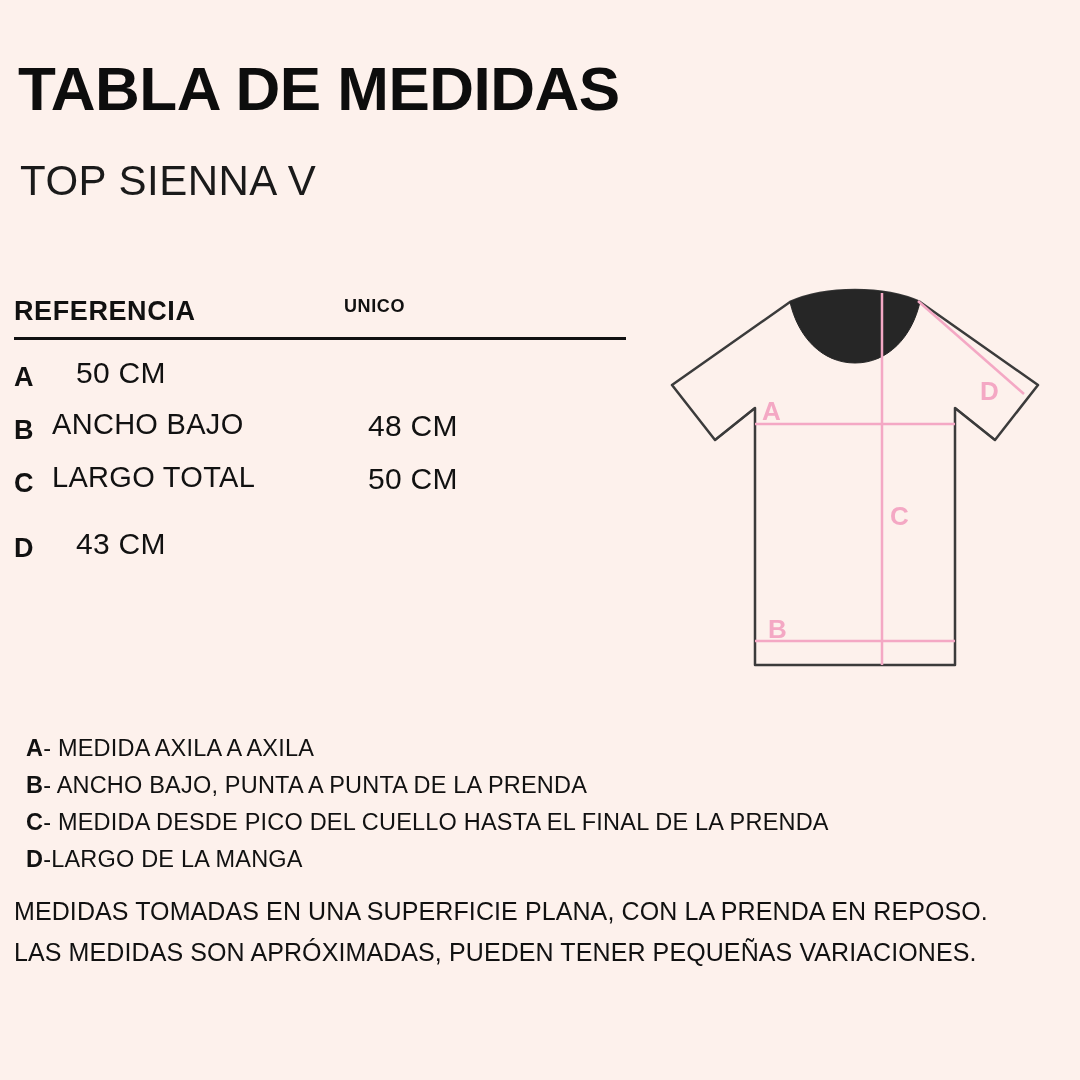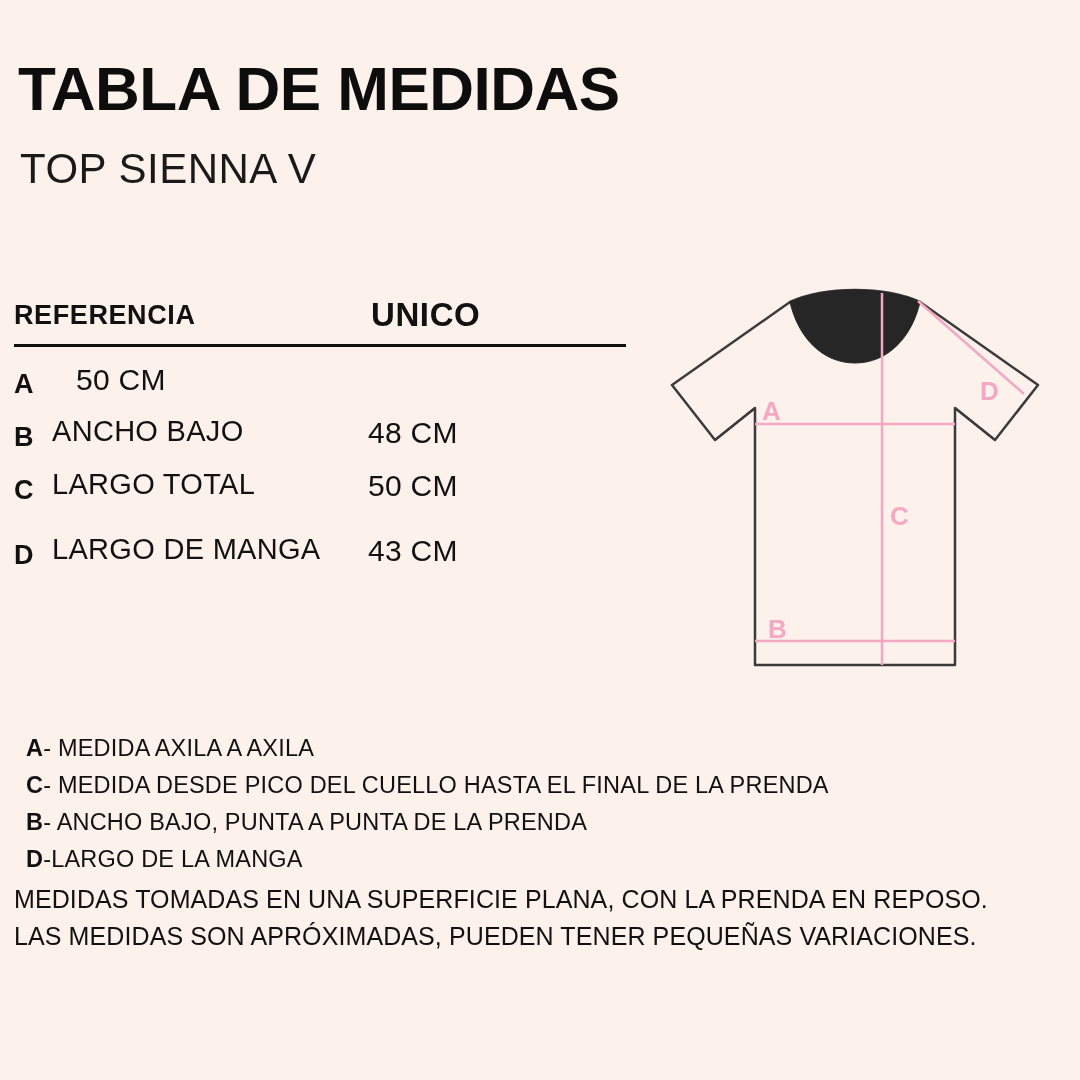--- a/index.html
+++ b/index.html
@@ -13,30 +13,30 @@
     position:relative;
   }
   .page { position:relative; width:1080px; height:804px; }
 
   .title {
     position:absolute; left:18px; top:58px;
     font-size:62px; font-weight:bold; letter-spacing:-0.5px;
     line-height:1; color:#0d0d0d;
   }
   .subtitle {
-    position:absolute; left:20px; top:145px;
+    position:absolute; left:20px; top:157px;
     font-size:42px; font-weight:400; color:#1a1a1a;
     letter-spacing:0.5px;
   }
 
   
   .table-wrap { position:absolute; left:14px; top:296px; width:620px; }
-  .thead { display:flex; align-items:center; padding-bottom:10px;gap:27px; }
+  .thead { display:flex; align-items:flex-start; padding-bottom:10px; }
   .th-ref { width:330px; font-size:27px; font-weight:bold; letter-spacing:0.6px; }
-  .th-unico { font-size:33px; font-weight:bold; letter-spacing:0.6px; }
+  .th-unico { font-size:18px; font-weight:bold; letter-spacing:0.6px; }
   .rule { height:3px; background:#111; width:612px; margin-bottom:6px; }
 
   .row { display:flex; align-items:flex-start; margin-top:14px; }
   .row.gap { margin-top:26px; }
   .row .letter {
     width:38px; font-size:27px; font-weight:bold; padding-top:8px;
   }
   .row .label {
     width:292px; font-size:29px; line-height:1.08; letter-spacing:0.3px;
     padding-top:2px;
@@ -44,21 +44,21 @@
   .row .value { font-size:30px; letter-spacing:0.3px; padding-top:2px;margin-left:24px; }
 
   
   .legend { position:absolute; left:26px; top:735px; width:860px; }
   .legend p {
     margin:0 0 10px 0; font-size:23.5px; letter-spacing:0.2px; line-height:1.15;
   }
   .legend p b { font-weight:bold; }
 
   .notes { position:absolute; left:14px; top:885px; width:1000px; }
-  .notes p { margin:0 0 8px 0; font-size:25px; letter-spacing:0.1px; }
+  .notes p { margin:12px 0 8px 0; font-size:25px; letter-spacing:0.1px; }
 
   
   .illus { position:absolute; left:650px; top:275px; width:410px; height:410px; }
   .illus svg { display:block; }
   .pink-letter {
     fill:#f4a8c4; font-family:"Liberation Sans", sans-serif;
     font-weight:bold; font-size:26px;
   }
 </style>
 </head>
@@ -88,29 +88,28 @@
     </div>
 
     <div class="row">
       <div class="letter">C</div>
       <div class="label">LARGO TOTAL</div>
       <div class="value">50 CM</div>
     </div>
 
     <div class="row gap">
       <div class="letter">D</div>
-      <div class="label">LARGO DE MANGA</div>
       <div class="value">43 CM</div>
     </div>
   </div>
 
   <div class="legend">
     <p><b>A</b><span>- MEDIDA AXILA A AXILA</span></p>
+    <p><b>B</b><span>- ANCHO BAJO, PUNTA A PUNTA DE LA PRENDA</span></p>
     <p><b>C</b><span>- MEDIDA DESDE PICO DEL CUELLO HASTA EL FINAL DE LA PRENDA</span></p>
-    <p><b>B</b><span>- ANCHO BAJO, PUNTA A PUNTA DE LA PRENDA</span></p>
     <p><b>D</b><span>-LARGO DE LA MANGA</span></p>
   </div>
 
   <div class="notes">
     <p>MEDIDAS TOMADAS EN UNA SUPERFICIE PLANA, CON LA PRENDA EN REPOSO.</p>
     <p>LAS MEDIDAS SON APRÓXIMADAS, PUEDEN TENER PEQUEÑAS VARIACIONES.</p>
   </div>
 
   <div class="illus">
     <svg width="410" height="410" viewBox="0 0 410 410" xmlns="http://www.w3.org/2000/svg">

